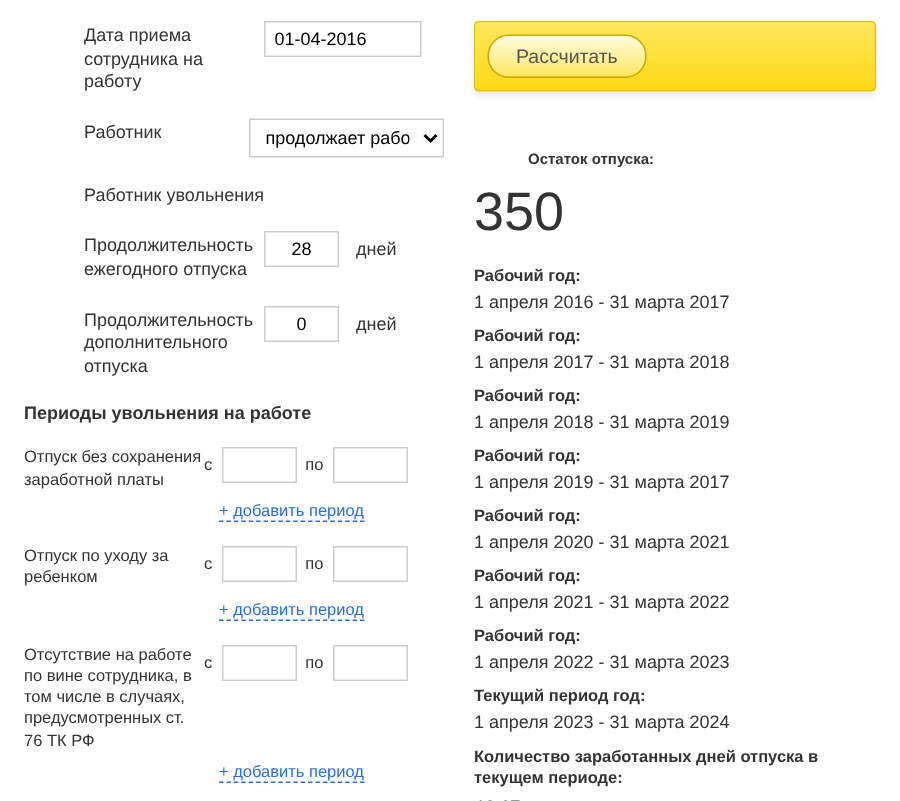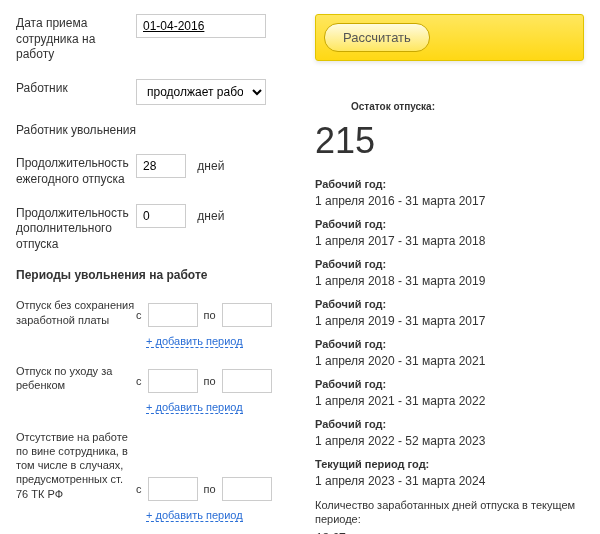--- a/index.html
+++ b/index.html
@@ -18,42 +18,43 @@
     .right { width: 270px; margin-left: 20px; }
     .form-row {
       display: flex;
       align-items: flex-start;
       margin-bottom: 16px;
     }
     .form-label {
       width: 120px;
       line-height: 1.3;
       padding-top: 2px;
+      margin-left: 40px;
     }
     .form-control { flex: 1; }
     input[type="text"], select {
       border: 1px solid #ccc;
       padding: 4px 6px;
       font-size: 12px;
       font-family: inherit;
       background: #fff;
     }
-    .input-hire { width: 130px; text-decoration: underline; }
+    .input-hire { width: 105px; }
     .sel { width: 130px; }
-    .input-num { width: 50px; text-align: left; }
+    .input-num { width: 50px; text-align: center; }
     .input-small { width: 50px; }
     .days-unit { margin-left: 8px; }
     .section-title {
       font-weight: bold;
       margin: 10px 0 16px 0;
       font-size: 12px;
     }
     .period-row {
       display: flex;
-      align-items: flex-end;
+      align-items: flex-start;
       margin-bottom: 4px;
     }
     .period-label {
       width: 120px;
       line-height: 1.3;
       font-size: 11px;
     }
     .period-inputs {
       display: flex;
       align-items: center;
@@ -102,21 +103,21 @@
       font-weight: bold;
       margin-top: 10px;
       margin-bottom: 4px;
     }
     .year-range {
       font-size: 12px;
       margin-bottom: 4px;
     }
     .earned-label {
       font-size: 11px;
-      font-weight: normal;
+      font-weight: bold;
       margin-top: 10px;
       margin-bottom: 4px;
       line-height: 1.3;
     }
     .earned-val {
       font-size: 12px;
       font-style: italic;
     }
     .period-block { margin-bottom: 2px; }
   </style>
@@ -203,33 +204,33 @@
   </div>
 
 </div>
 
 <div class="right">
   <div class="calc-btn-wrap">
     <button class="calc-btn">Рассчитать</button>
   </div>
 
   <div class="result-label">Остаток отпуска:</div>
-  <div class="result-big">215</div>
+  <div class="result-big">350</div>
 
   <div class="year-label">Рабочий год:</div>
   <div class="year-range">1 апреля 2016 - 31 марта 2017</div>
   <div class="year-label">Рабочий год:</div>
   <div class="year-range">1 апреля 2017 - 31 марта 2018</div>
   <div class="year-label">Рабочий год:</div>
   <div class="year-range">1 апреля 2018 - 31 марта 2019</div>
   <div class="year-label">Рабочий год:</div>
   <div class="year-range">1 апреля 2019 - 31 марта 2017</div>
   <div class="year-label">Рабочий год:</div>
   <div class="year-range">1 апреля 2020 - 31 марта 2021</div>
   <div class="year-label">Рабочий год:</div>
   <div class="year-range">1 апреля 2021 - 31 марта 2022</div>
   <div class="year-label">Рабочий год:</div>
-  <div class="year-range">1 апреля 2022 - 52 марта 2023</div>
+  <div class="year-range">1 апреля 2022 - 31 марта 2023</div>
   <div class="year-label">Текущий период год:</div>
   <div class="year-range">1 апреля 2023 - 31 марта 2024</div>
   <div class="earned-label">Количество заработанных дней отпуска в текущем периоде:</div>
   <div class="earned-val">18.67</div>
 </div>
 
 </body></html>

